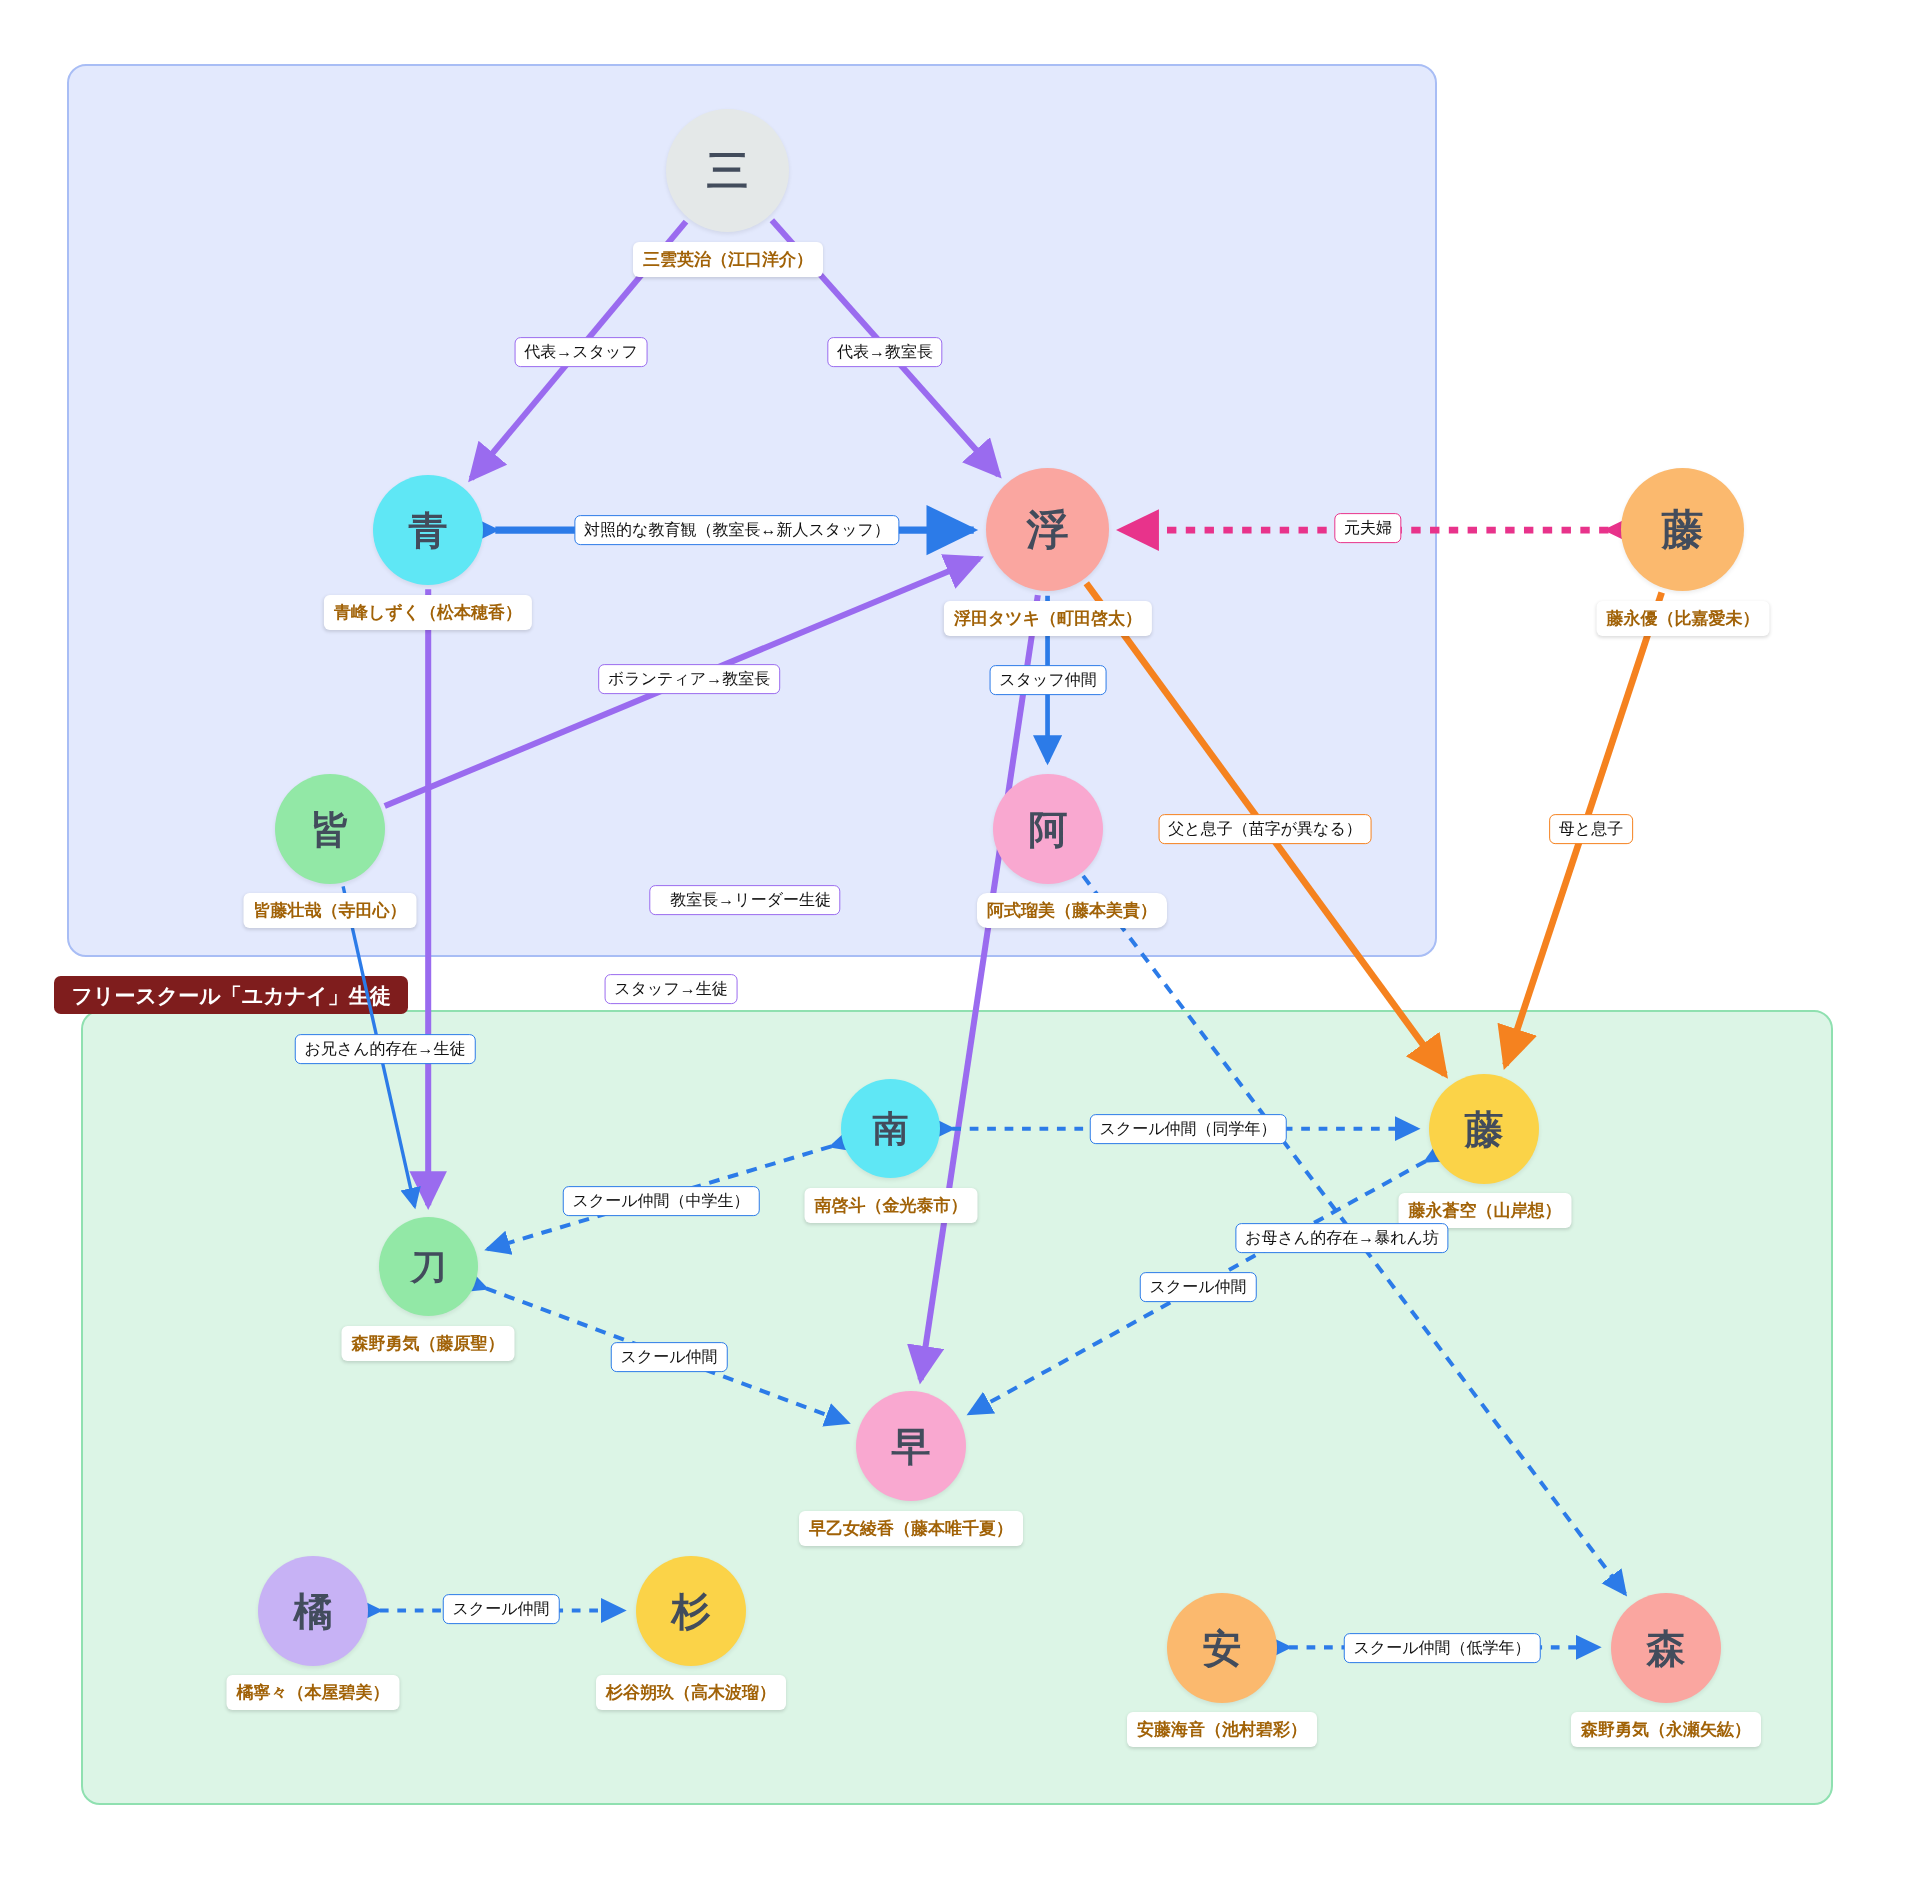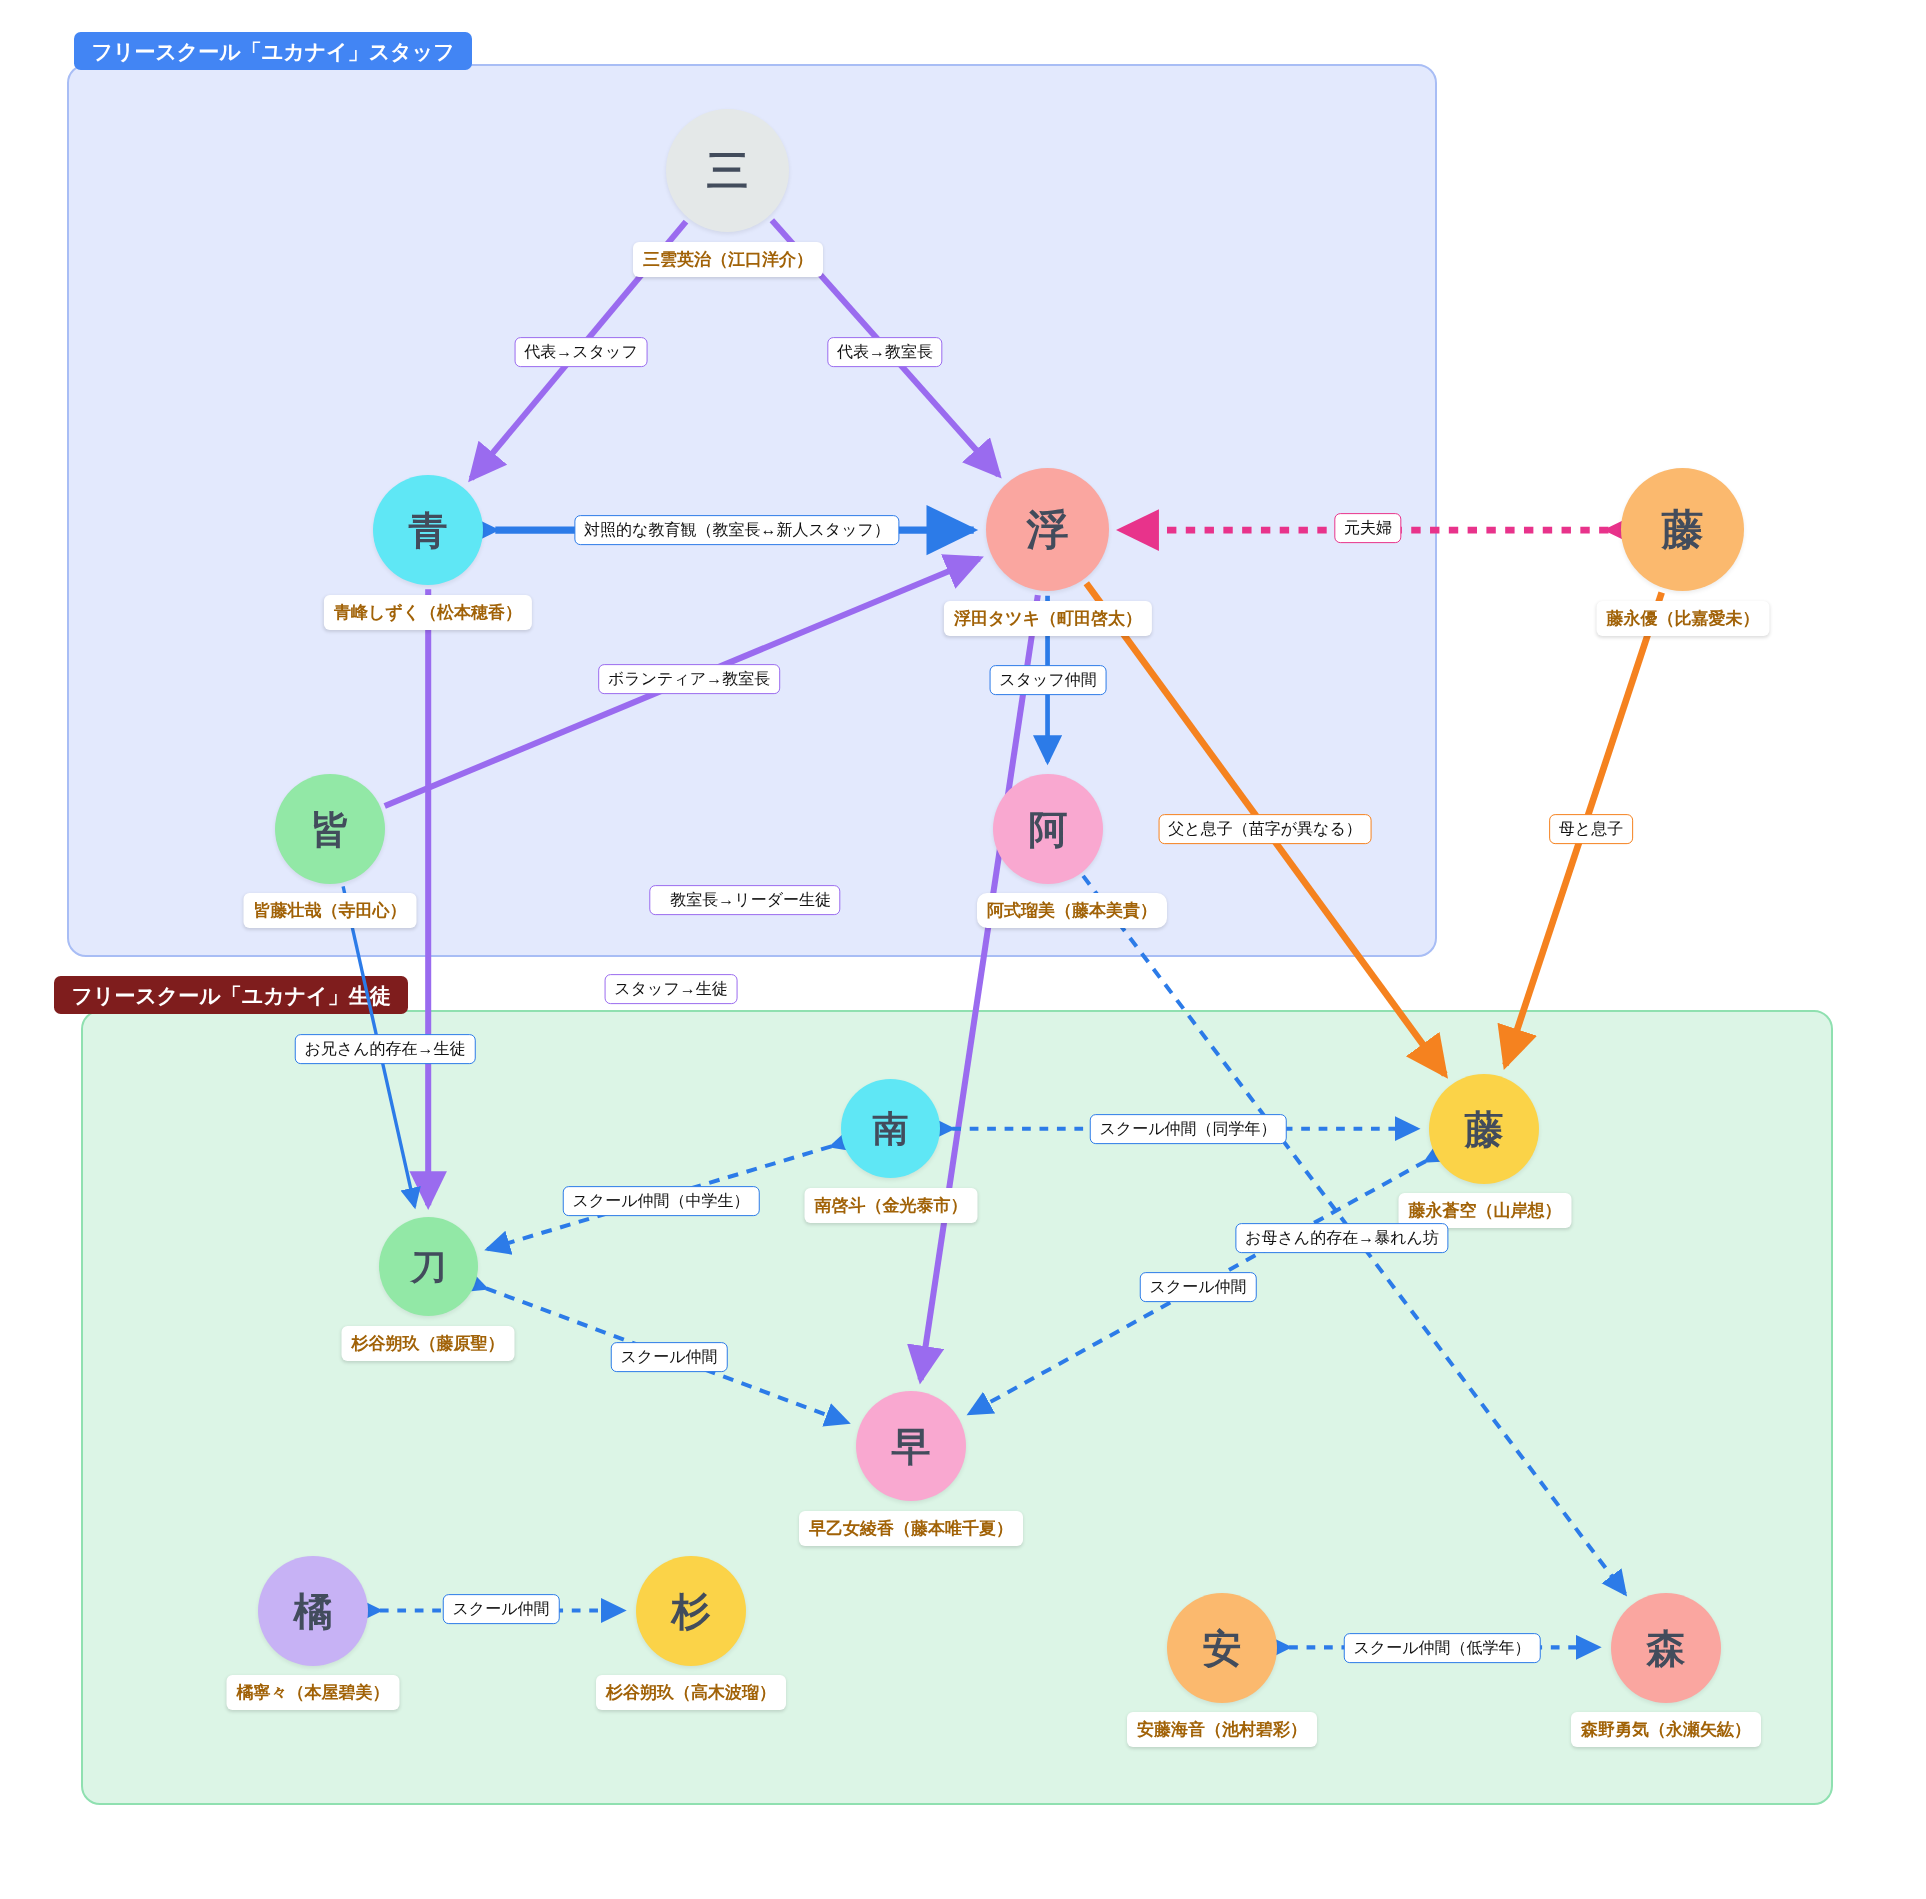--- a/index.html
+++ b/index.html
@@ -31,21 +31,20 @@
   .el-blue{border-color:#2C7BE8;}
   .el-pink{border-color:#E8338B;}
   .el-orange{border-color:#F5821F;}
 </style>
 </head>
 <body>
 
 <div id="stage">
 
   <div class="group-box group-staff" id="box-staff" style="left: 67px; top: 64px; width: 1370px; height: 893px;"></div>
-  <div class="group-tab tab-staff" id="tab-staff" style="left: 74px; top: 32px;">フリースクール「ユカナイ」スタッフ</div>
 
   <div class="group-box group-students" id="box-students" style="left: 81px; top: 1010px; width: 1752px; height: 795px;"></div>
   <div class="group-tab tab-students" id="tab-students" style="left: 54px; top: 976px;">フリースクール「ユカナイ」生徒</div>
 
   <svg id="wires" viewBox="0 0 2870 2830" width="1926" height="1899">
     <defs>
       <marker id="ah-purple" markerWidth="7" markerHeight="7" refX="5.6" refY="3.1" orient="auto">
         <path d="M0,0 L6.4,3.1 L0,6.2 z" fill="#9A6BEF"></path>
       </marker>
       <marker id="ah-blue" markerWidth="7" markerHeight="7" refX="5.6" refY="3.1" orient="auto">
@@ -120,21 +119,21 @@
         <span style="font-size: 36px;">南</span>
       </div>
       <div class="nodelabel" style="left: 891px; top: 1188px;">南啓斗（金光泰市）</div>
       <div class="node" style="left: 1429px; top: 1074px; width: 110px; height: 110px; background: rgb(251, 211, 72);">
         <span style="font-size: 39px;">藤</span>
       </div>
       <div class="nodelabel" style="left: 1485px; top: 1193px;">藤永蒼空（山岸想）</div>
       <div class="node" style="left: 379px; top: 1217px; width: 99px; height: 99px; background: rgb(146, 232, 166);">
         <span style="font-size: 36px;">刀</span>
       </div>
-      <div class="nodelabel" style="left: 428px; top: 1326px;">杉谷朔玖（藤原聖）</div>
+      <div class="nodelabel" style="left: 428px; top: 1326px;">森野勇気（藤原聖）</div>
       <div class="node" style="left: 856px; top: 1391px; width: 110px; height: 110px; background: rgb(249, 168, 208);">
         <span style="font-size: 39px;">早</span>
       </div>
       <div class="nodelabel" style="left: 911px; top: 1511px;">早乙女綾香（藤本唯千夏）</div>
       <div class="node" style="left: 258px; top: 1556px; width: 110px; height: 110px; background: rgb(199, 178, 245);">
         <span style="font-size: 39px;">橘</span>
       </div>
       <div class="nodelabel" style="left: 313px; top: 1675px;">橘寧々（本屋碧美）</div>
       <div class="node" style="left: 636px; top: 1556px; width: 110px; height: 110px; background: rgb(251, 211, 72);">
         <span style="font-size: 39px;">杉</span>

